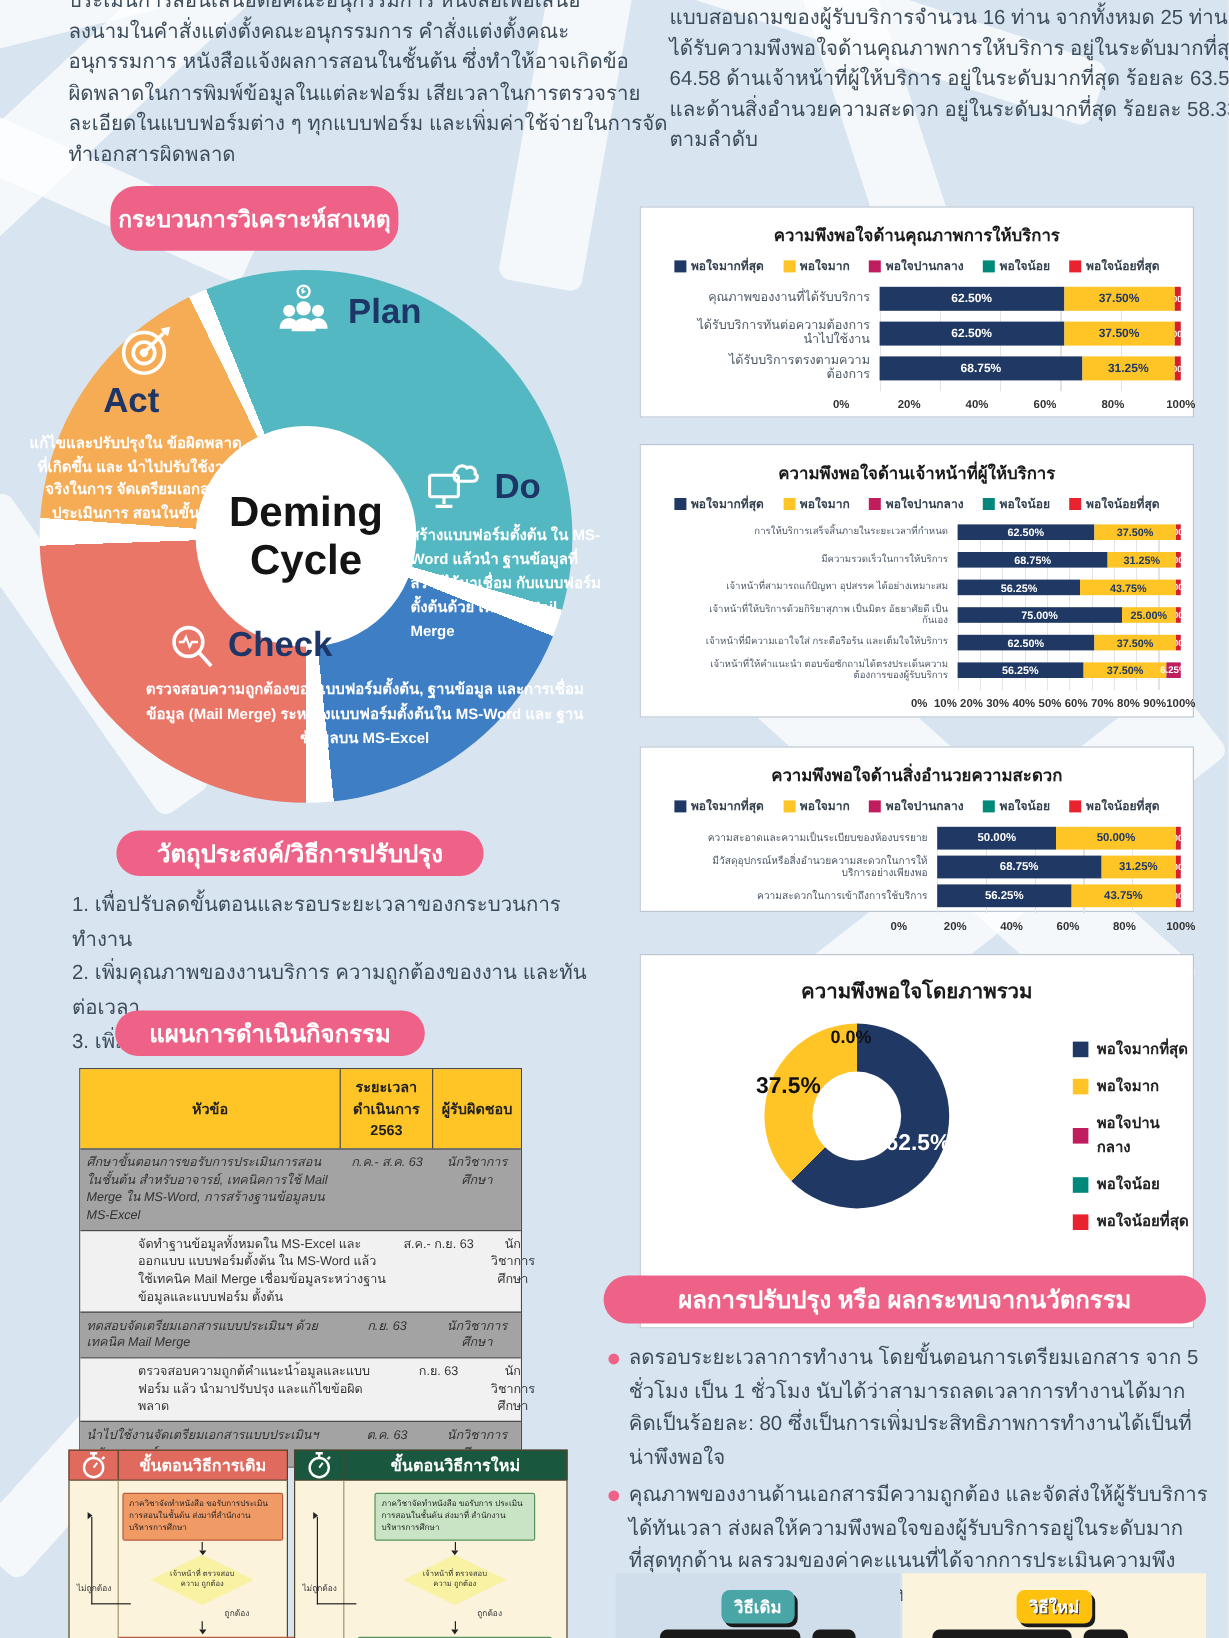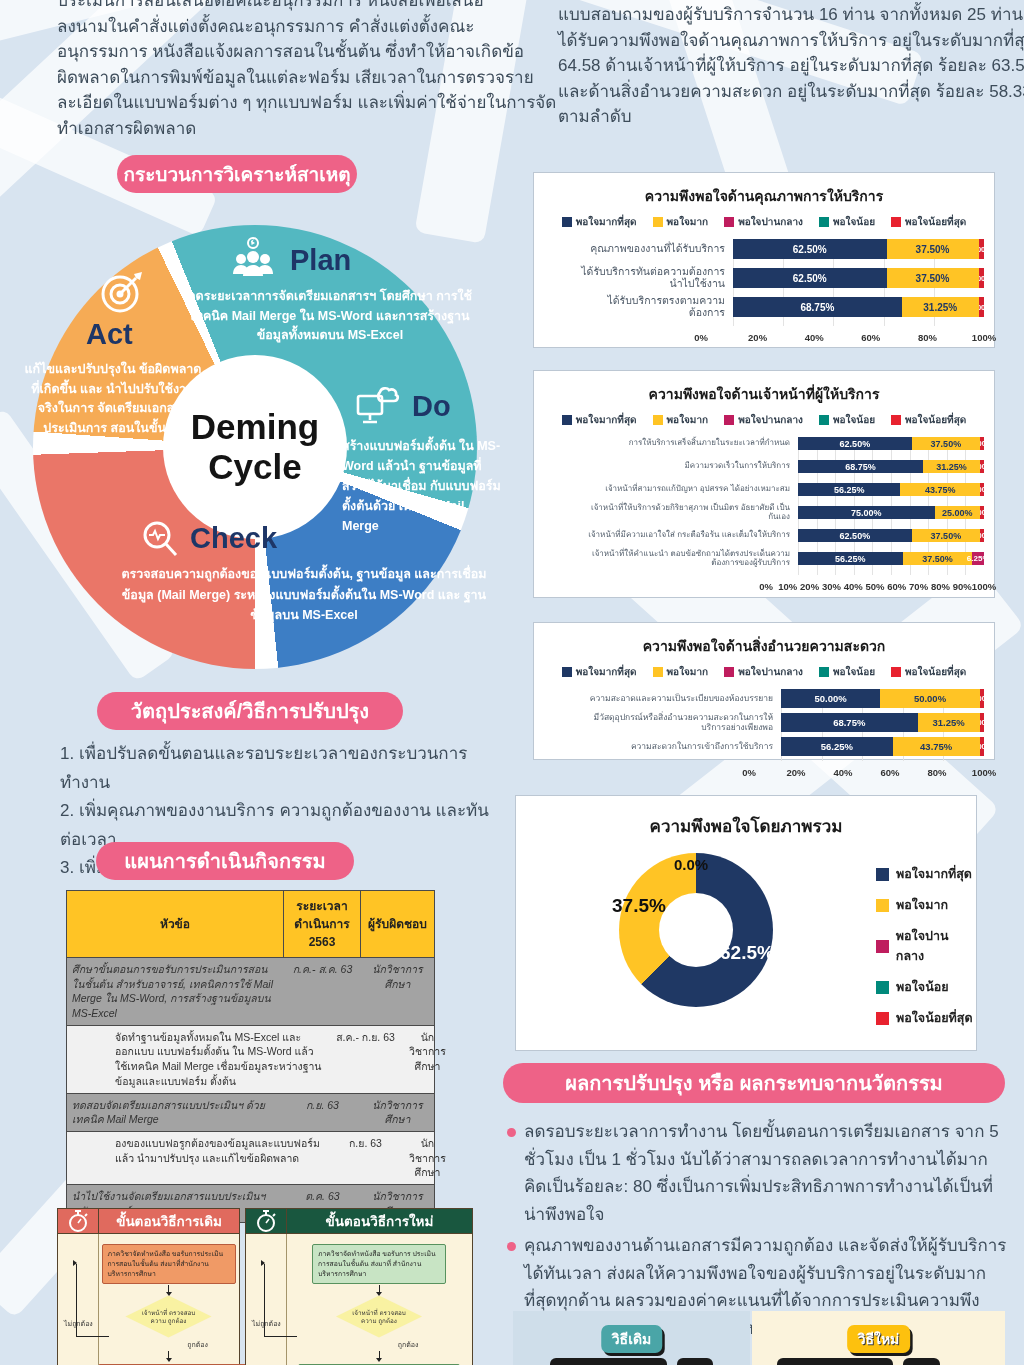--- a/index.html
+++ b/index.html
@@ -132,21 +132,21 @@
   </div>
 
   <div class="intro" style="left:558px;top:2px;width:450px;">
     <div class="line">แบบสอบถามของผู้รับบริการจำนวน 16 ท่าน จากทั้งหมด 25 ท่าน</div>
     <div class="line">ได้รับความพึงพอใจด้านคุณภาพการให้บริการ อยู่ในระดับมากที่สุด</div>
     <div class="line">64.58 ด้านเจ้าหน้าที่ผู้ให้บริการ อยู่ในระดับมากที่สุด ร้อยละ 63.54</div>
     <div class="line">และด้านสิ่งอำนวยความสะดวก อยู่ในระดับมากที่สุด ร้อยละ 58.33</div>
     <div class="line">ตามลำดับ</div>
   </div>
 
-  <div class="banner" style="left:117px;top:155px;width:240px;height:38px;font-size:19px;">กระบวนการวิเคราะห์สาเหตุ</div>
+  <div class="banner" style="left:92px;top:155px;width:240px;height:54px;font-size:19px;">กระบวนการวิเคราะห์สาเหตุ</div>
   <div class="banner" style="left:96px;top:842px;width:258px;height:38px;font-size:20px;">แผนการดำเนินกิจกรรม</div>
   <div class="banner" style="left:97px;top:692px;width:306px;height:38px;font-size:20px;">วัตถุประสงค์/วิธีการปรับปรุง</div>
   <div class="banner" style="left:503px;top:1063px;width:502px;height:40px;font-size:20px;">ผลการปรับปรุง หรือ ผลกระทบจากนวัตกรรม</div>
 
   <div class="wheel"></div>
   <div class="wheel-center">
     <div>Deming</div>
     <div>Cycle</div>
   </div>
 
@@ -158,21 +158,20 @@
           <circle cx="13" cy="23" r="5"></circle>
           <circle cx="37" cy="23" r="5"></circle>
           <circle cx="25" cy="21" r="6"></circle>
           <path d="M5 38c0-6 4-9 8-9s8 3 8 9z"></path>
           <path d="M29 38c0-6 4-9 8-9s8 3 8 9z"></path>
           <path d="M15 40c0-7 5-11 10-11s10 4 10 11z"></path>
         </g>
       </svg>
   </div>
   <div class="petal-title" style="left:290px;top:244px;">Plan</div>
-  <div class="petal-text" style="left:185px;top:287px;width:290px;text-align:center;">ลดระยะเวลาการจัดเตรียมเอกสารฯ โดยศึกษา การใช้เทคนิค Mail Merge ใน MS-Word และการสร้างฐานข้อมูลทั้งหมดบน MS-Excel</div>
 
   <div class="picon" style="left:98px;top:268px;">
     <svg width="48" height="48" viewBox="0 0 48 48">
         <g fill="none" stroke="#fff" stroke-width="3">
           <circle cx="22" cy="26" r="17"></circle>
           <circle cx="22" cy="26" r="9"></circle>
         </g>
         <circle cx="22" cy="26" r="3.5" fill="#fff"></circle>
         <path d="M22 26L38 10" stroke="#fff" stroke-width="3"></path>
         <path d="M36 6l8-2-2 8-4-2z" fill="#fff"></path>
@@ -229,21 +228,21 @@
           <div class="td c0">จัดทำฐานข้อมูลทั้งหมดใน MS-Excel และออกแบบ แบบฟอร์มตั้งต้น ใน MS-Word แล้วใช้เทคนิค Mail Merge เชื่อมข้อมูลระหว่างฐานข้อมูลและแบบฟอร์ม ตั้งต้น</div>
           <div class="td c1">ส.ค.- ก.ย. 63</div>
           <div class="td c2">นักวิชาการศึกษา</div>
         </div>
         <div class="tr even">
           <div class="td c0">ทดสอบจัดเตรียมเอกสารแบบประเมินฯ ด้วยเทคนิค Mail Merge</div>
           <div class="td c1">ก.ย. 63</div>
           <div class="td c2">นักวิชาการศึกษา</div>
         </div>
         <div class="tr odd">
-          <div class="td c0">องของแบบฟอรูกต้องของข้อมูลและแบบฟอร์ม แล้ว นำมาปรับปรุง และแก้ไขข้อผิดพลาด</div>
+          <div class="td c0">ตรวจสอบความถูกต้คำแนะนำ้อมูลและแบบฟอร์ม แล้ว นำมาปรับปรุง และแก้ไขข้อผิดพลาด</div>
           <div class="td c1">ก.ย. 63</div>
           <div class="td c2">นักวิชาการศึกษา</div>
         </div>
         <div class="tr even">
           <div class="td c0">นำไปใช้งานจัดเตรียมเอกสารแบบประเมินฯ ฉบับ สมบูรณ์</div>
           <div class="td c1">ต.ค. 63</div>
           <div class="td c2">นักวิชาการศึกษา</div>
         </div>
       </div>
   </div>
@@ -575,21 +574,21 @@
     <div class="c-axis" style="margin-left: 205px;">
         <span class="tick" style="left: 0%;">0%</span>
         <span class="tick" style="left: 20%;">20%</span>
         <span class="tick" style="left: 40%;">40%</span>
         <span class="tick" style="left: 60%;">60%</span>
         <span class="tick" style="left: 80%;">80%</span>
         <span class="tick" style="left: 100%;">100%</span>
       </div>
   </div>
 
-  <div class="panel" id="donut-panel" style="left:515px;top:795px;width:462px;height:256px;">
+  <div class="panel" id="donut-panel" style="left:533px;top:795px;width:462px;height:312px;">
     <div class="c-title" id="donut-title" style="font-size:17px;margin-top:8px;">ความพึงพอใจโดยภาพรวม</div>
     <div class="donut" id="donut" style="background: conic-gradient(rgb(31, 56, 100) 0deg, rgb(31, 56, 100) 225deg, rgb(255, 196, 37) 225deg, rgb(255, 196, 37) 360deg);">
       <div class="donut-hole"></div>
     </div>
     <div class="dn-label dn-zero" id="dn-zero">0.0%</div>
     <div class="dn-label dn-37" id="dn-37">37.5%</div>
     <div class="dn-label dn-62" id="dn-62">62.5%</div>
     <div class="dn-legend" id="dn-legend">
         <div class="dn-lg-item">
           <div class="dn-lg-sw" style="background: rgb(31, 56, 100);"></div>

